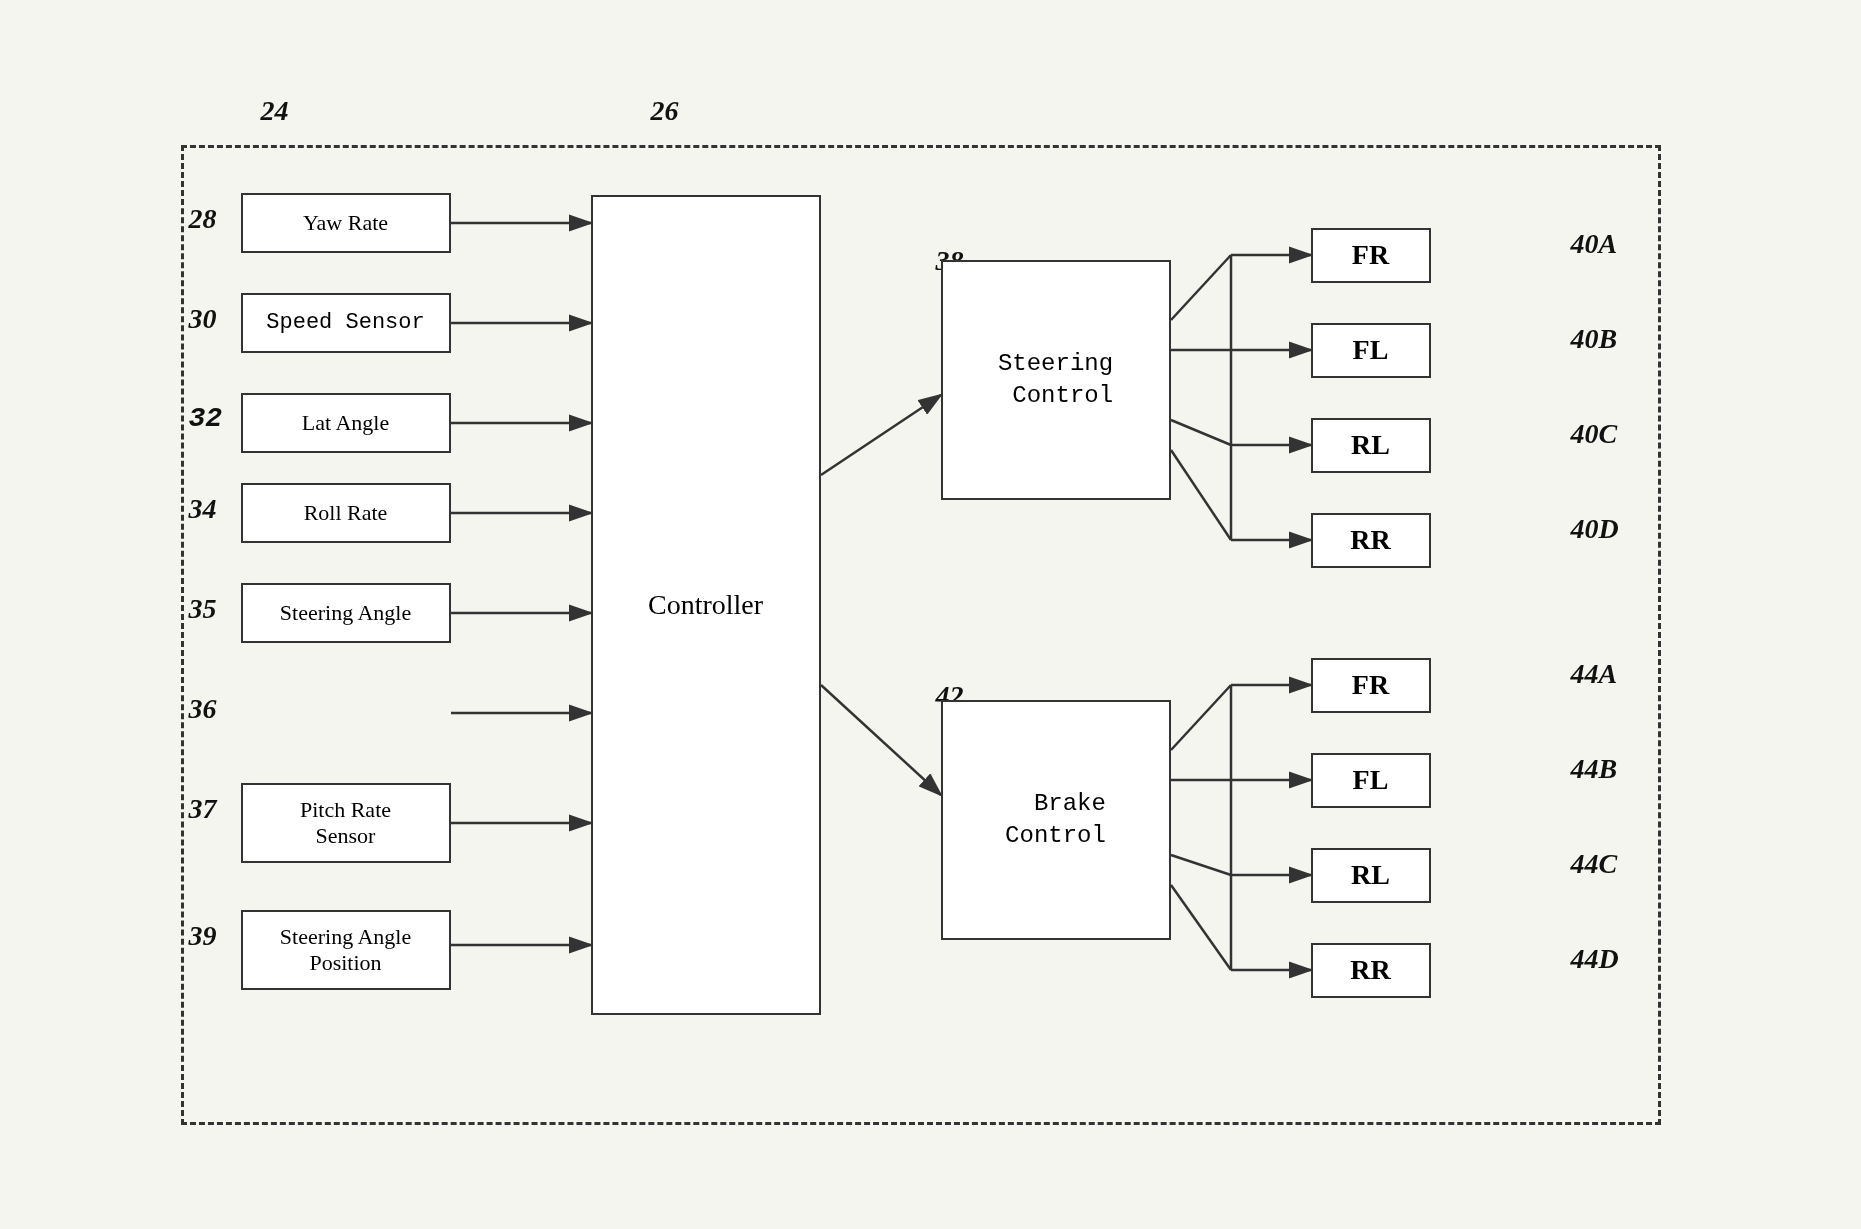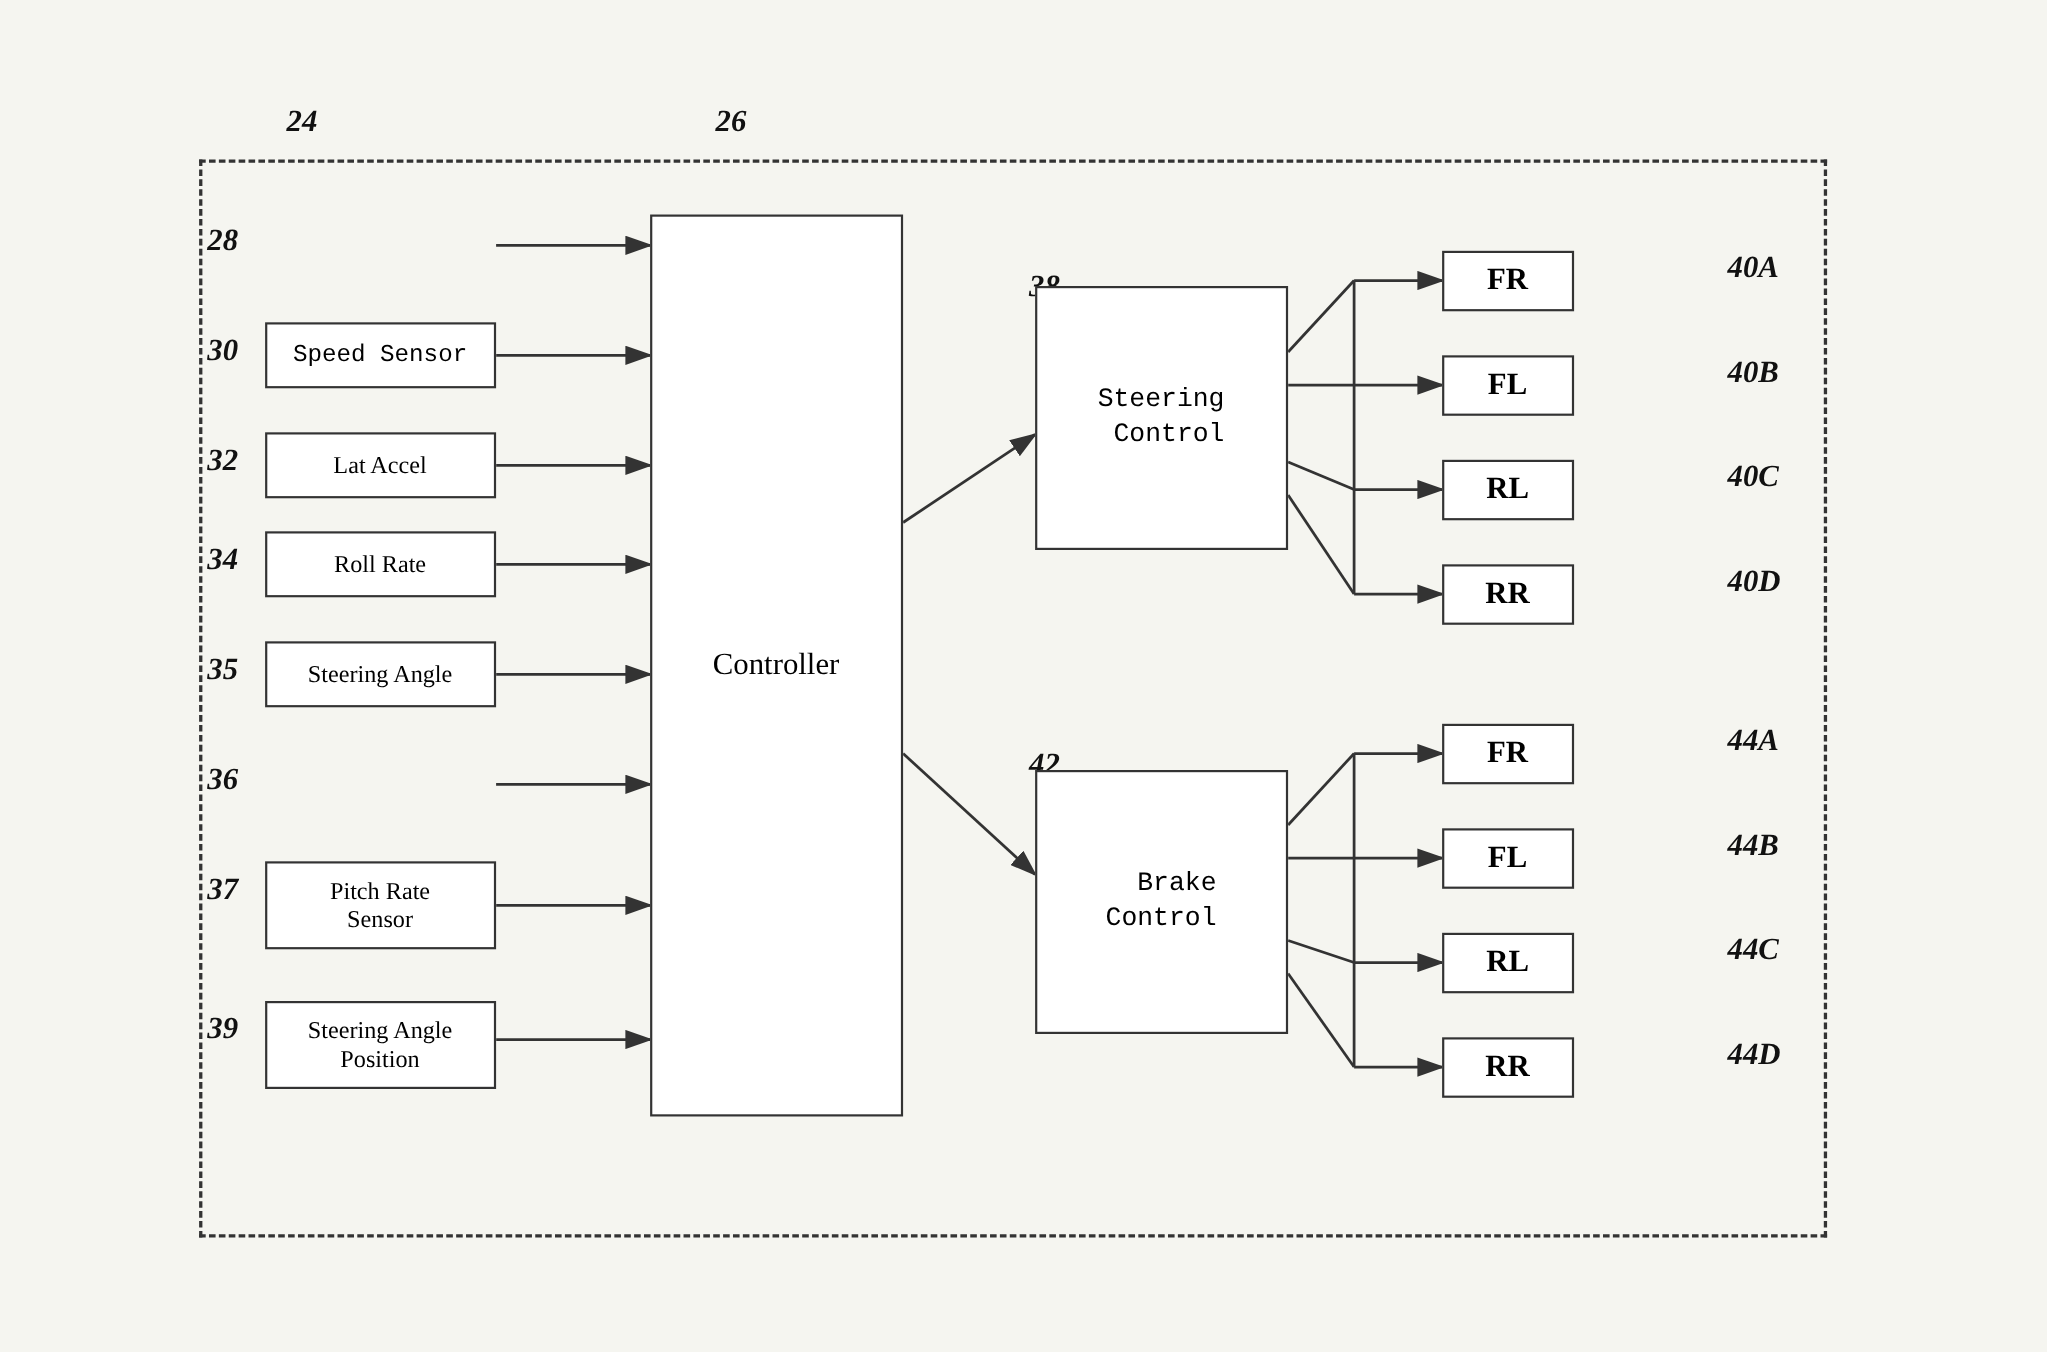--- a/index.html
+++ b/index.html
@@ -157,45 +157,48 @@
 
     <line x1="1150" y1="620" x2="1150" y2="905" stroke="#333" stroke-width="2.5"></line>
   </svg>
 
   <div class="ref-label" style="top:30px; left:180px;">24</div>
 
   <div class="ref-label" style="top:30px; left:570px;">26</div>
 
   <div class="ref-label" style="top:138px; left:108px;">28</div>
   <div class="ref-label" style="top:238px; left:108px;">30</div>
-  <div class="ref-label" style="top:338px; left:108px;">32</div>
+  <div class="ref-label" style="top:338px; left:108px;font-family:Liberation Mono, monospace;">32</div>
   <div class="ref-label" style="top:428px; left:108px;">34</div>
   <div class="ref-label" style="top:528px; left:108px;">35</div>
   <div class="ref-label" style="top:628px; left:108px;">36</div>
   <div class="ref-label" style="top:728px; left:108px;">37</div>
   <div class="ref-label" style="top:855px; left:108px;">39</div>
 
   <div class="ref-label" style="top:180px; left:855px;">38</div>
   <div class="ref-label" style="top:615px; left:855px;">42</div>
 
   <div class="ref-label" style="top:163px; left:1490px;">40A</div>
   <div class="ref-label" style="top:258px; left:1490px;">40B</div>
   <div class="ref-label" style="top:353px; left:1490px;">40C</div>
   <div class="ref-label" style="top:448px; left:1490px;">40D</div>
 
   <div class="ref-label" style="top:593px; left:1490px;">44A</div>
   <div class="ref-label" style="top:688px; left:1490px;">44B</div>
   <div class="ref-label" style="top:783px; left:1490px;">44C</div>
   <div class="ref-label" style="top:878px; left:1490px;">44D</div>
 
+  <div class="sensor-box" style="left:160px; top:128px; width:210px; height:60px;">
+    <span>Yaw Rate</span>
+  </div>
   <div class="sensor-box" style="left:160px; top:228px; width:210px; height:60px;font-family:Liberation Mono, monospace;">
     <span>Speed Sensor</span>
   </div>
   <div class="sensor-box" style="left:160px; top:328px; width:210px; height:60px;">
-    <span>Lat Accel</span>
+    <span>Lat Angle</span>
   </div>
   <div class="sensor-box" style="left:160px; top:418px; width:210px; height:60px;">
     <span>Roll Rate</span>
   </div>
   <div class="sensor-box" style="left:160px; top:518px; width:210px; height:60px;">
     <span>Steering Angle</span>
   </div>
   <div class="sensor-box" style="left:160px; top:718px; width:210px; height:80px;">
     <span style="white-space:pre-line;">Pitch Rate
 Sensor</span>

